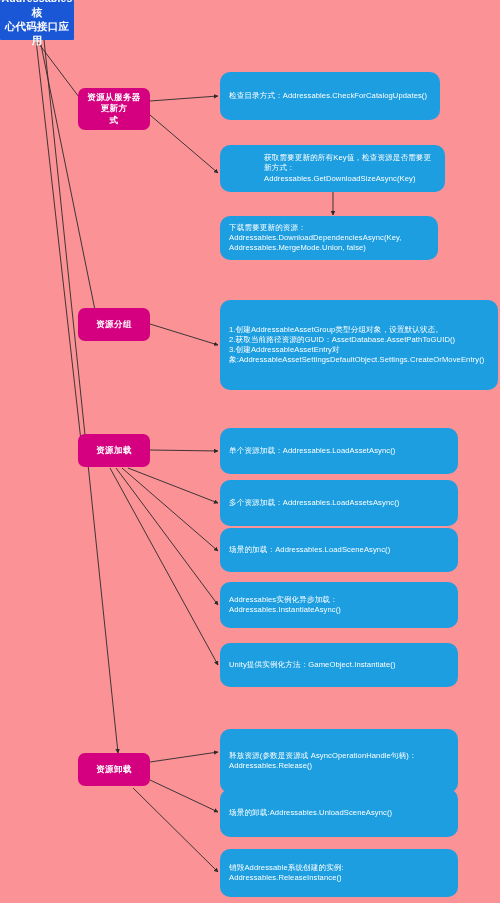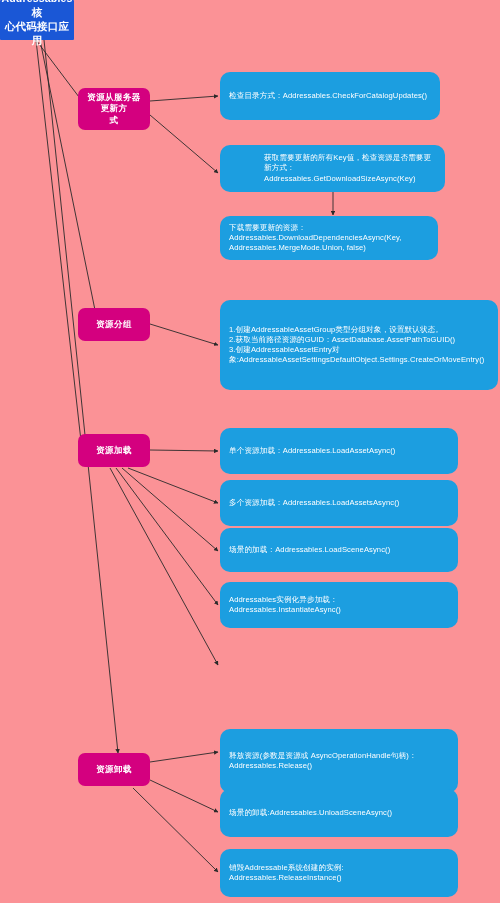--- a/index.html
+++ b/index.html
@@ -155,20 +155,23 @@
   </div>
 
   <div class="node node-leaf" style="left:220px; top:528px; width:238px; height:44px;">
     <span class="txt">场景的加载：Addressables.LoadSceneAsync()</span>
   </div>
 
   <div class="node node-leaf" style="left:220px; top:582px; width:238px; height:46px;">
     <span class="txt">Addressables实例化异步加载：Addressables.InstantiateAsync()</span>
   </div>
 
+  <div class="node node-leaf" style="left:220px; top:643px; width:238px; height:44px;">
+    <span class="txt">Unity提供实例化方法：GameObject.Instantiate()</span>
+  </div>
 
   <div class="node node-branch" style="left:78px; top:753px; width:72px; height:33px;">
     <span class="txt">资源卸载</span>
   </div>
 
   <div class="node node-leaf" style="left:220px; top:729px; width:238px; height:64px;">
     <span class="txt">释放资源(参数是资源或 AsyncOperationHandle句柄)：
 Addressables.Release()</span>
   </div>
 

